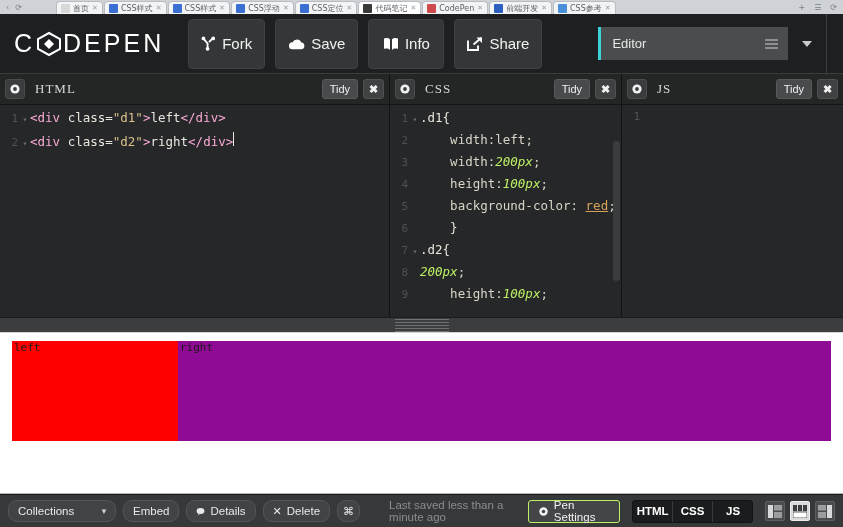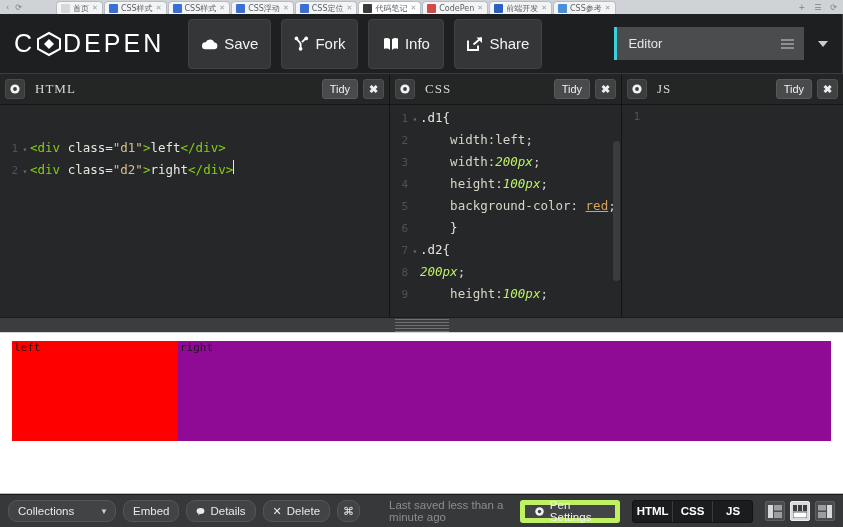--- a/index.html
+++ b/index.html
@@ -107,21 +107,21 @@
     font-size: 15px;
     display: flex; align-items: center; justify-content: center;
     gap: 6px;
     padding: 0 12px;
     cursor: pointer;
     font-family: "Liberation Sans", sans-serif;
   }
   .hdr-btn .ic { display: inline-flex; align-items: center; }
 
   .editor-select-wrap {
-    margin-left: 72px;
+    margin-left: 56px;
     display: flex; align-items: center;
   }
   .editor-select {
     position: relative;
     width: 190px; height: 33px;
     background: #4a4c4d;
     border: none;
     border-left: 3px solid #3ad1da;
     display: flex; align-items: center;
     padding-left: 11px;
@@ -248,21 +248,21 @@
   }
   .fold {
     width: 10px;
     color: #6a6d6f;
     font-size: 8px;
     flex: 0 0 auto;
     text-align: center;
   }
   .fold.blank { color: transparent; }
   .ctext { color: #e8e6dd; }
-  .tok-tag   { color: #84cc16; margin-top: 30px; }
+  .tok-tag   { color: #f9a8d4; }
   .tok-attr  { color: #e8e6dd; }
   .tok-str   { color: #d9c18a; }
   .tok-txt   { color: #e8e6dd; }
   .tok-sel   { color: #e8e6dd; }
   .tok-prop  { color: #d8d5c8; }
   .tok-num   { color: #bef264; font-style: italic; }
   .tok-kw    { color: #d8d5c8; }
   .tok-red   { color: #d7a25b; text-decoration: underline; }
   .caret-ed {
     display: inline-block;
@@ -366,21 +366,21 @@
     font-size: 11.5px;
     font-family: "Liberation Sans", sans-serif;
   }
   .bb-right {
     margin-left: auto;
     display: flex; align-items: center; gap: 12px;
   }
   .pen-settings {
     height: 23px;
     background: #434546;
-    border: 5px solid #bef264;
+    border: 1px solid #bef264;
     border-radius: 3px;
     color: #f2f2f2;
     font-size: 11.5px;
     display: flex; align-items: center; gap: 5px;
     padding: 0 9px;
     cursor: pointer;
     font-family: "Liberation Sans", sans-serif;
   }
   .seg-group {
     display: flex;
@@ -488,37 +488,37 @@
           <polygon points="13,2 24,8 24,18 13,24 2,18 2,8" fill="none" stroke="#ffffff" stroke-width="2"></polygon>
           <polygon points="13,8 18,13 13,18 8,13" fill="#ffffff"></polygon>
         </svg>
       </span>
       <span class="logotxt">DEPEN</span>
     </div>
 
     <div class="hdr-btns" id="hdr-btns-host">
         <div class="hdr-btn">
           <span class="ic">
-            <svg width="17" height="14" viewBox="0 0 18 14">
-              <path d="M4.6 12.6h9.2a3.6 3.6 0 0 0 .3-7.18A5 5 0 0 0 4.9 5.2 3.7 3.7 0 0 0 4.6 12.6z" fill="#ffffff"></path>
-            </svg>
-          </span>
-          <span>Save</span>
-        </div>
-        <div class="hdr-btn">
-          <span class="ic">
             <svg width="15" height="15" viewBox="0 0 16 16">
               <path d="M2 2 L7 8 L7 14" stroke="#ffffff" stroke-width="2" fill="none"></path>
               <path d="M13 2 L8.5 6.5" stroke="#ffffff" stroke-width="2" fill="none"></path>
               <circle cx="2.6" cy="2.6" r="2" fill="#ffffff"></circle>
               <circle cx="13" cy="2.6" r="2" fill="#ffffff"></circle>
               <circle cx="7" cy="13.6" r="2" fill="#ffffff"></circle>
             </svg>
           </span>
           <span>Fork</span>
+        </div>
+        <div class="hdr-btn">
+          <span class="ic">
+            <svg width="17" height="14" viewBox="0 0 18 14">
+              <path d="M4.6 12.6h9.2a3.6 3.6 0 0 0 .3-7.18A5 5 0 0 0 4.9 5.2 3.7 3.7 0 0 0 4.6 12.6z" fill="#ffffff"></path>
+            </svg>
+          </span>
+          <span>Save</span>
         </div>
         <div class="hdr-btn">
           <span class="ic">
             <svg width="16" height="14" viewBox="0 0 16 14">
               <path d="M1 1.5 C3 0.6 5.5 0.9 7 2.2 L7 13 C5.5 11.6 3 11.2 1 12 Z" fill="#ffffff"></path>
               <path d="M15 1.5 C13 0.6 10.5 0.9 9 2.2 L9 13 C10.5 11.6 13 11.2 15 12 Z" fill="#ffffff"></path>
             </svg>
           </span>
           <span>Info</span>
         </div>

